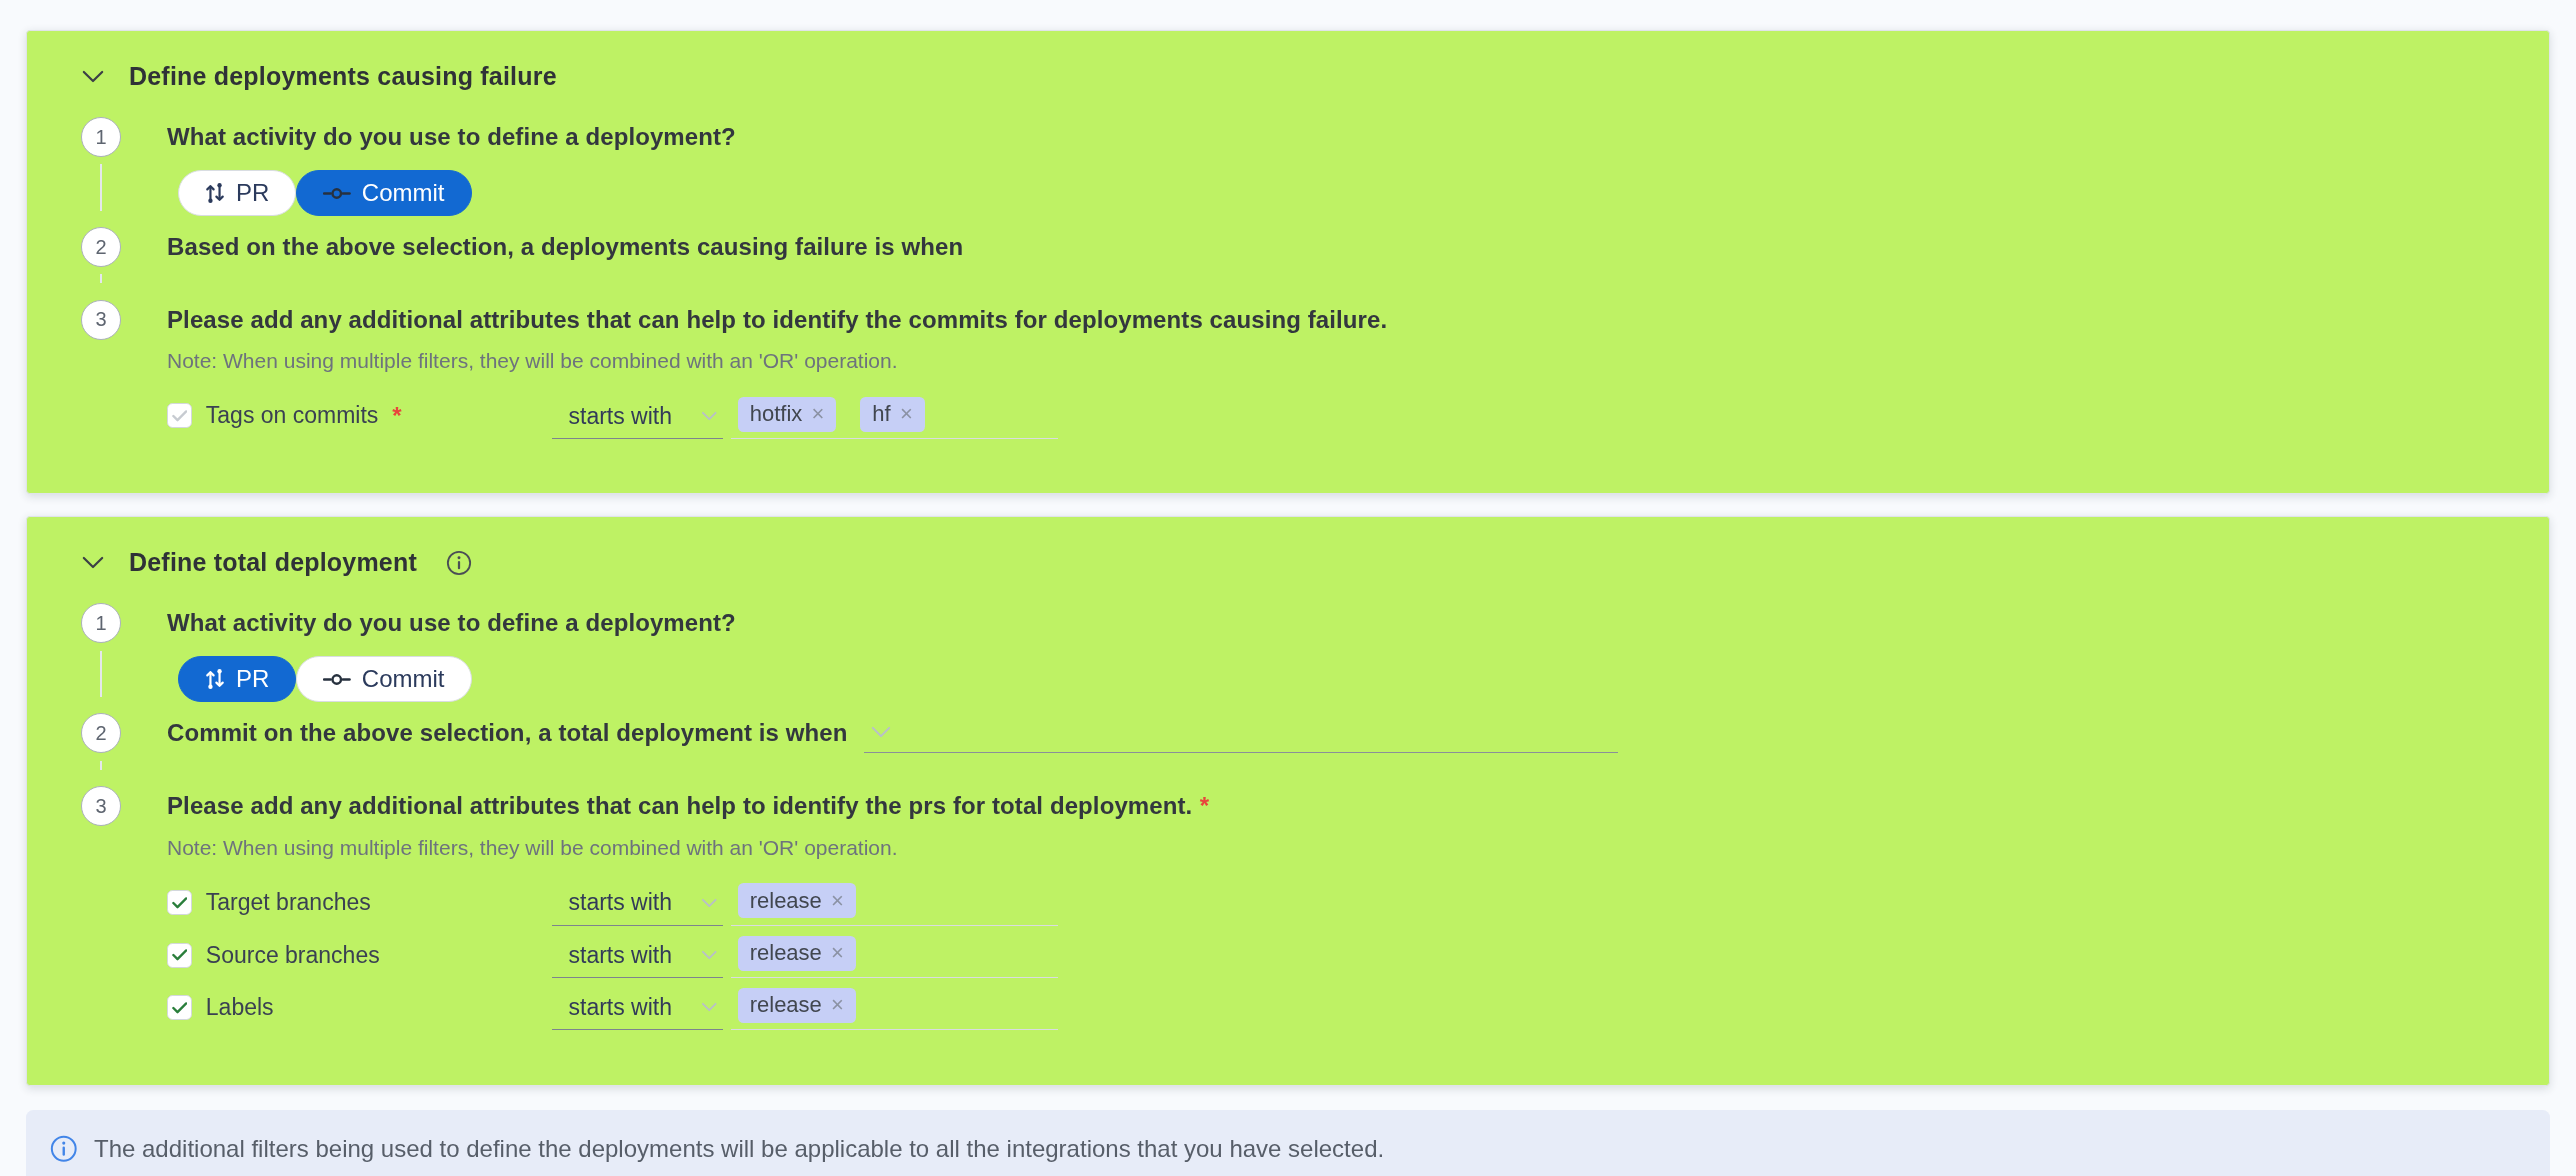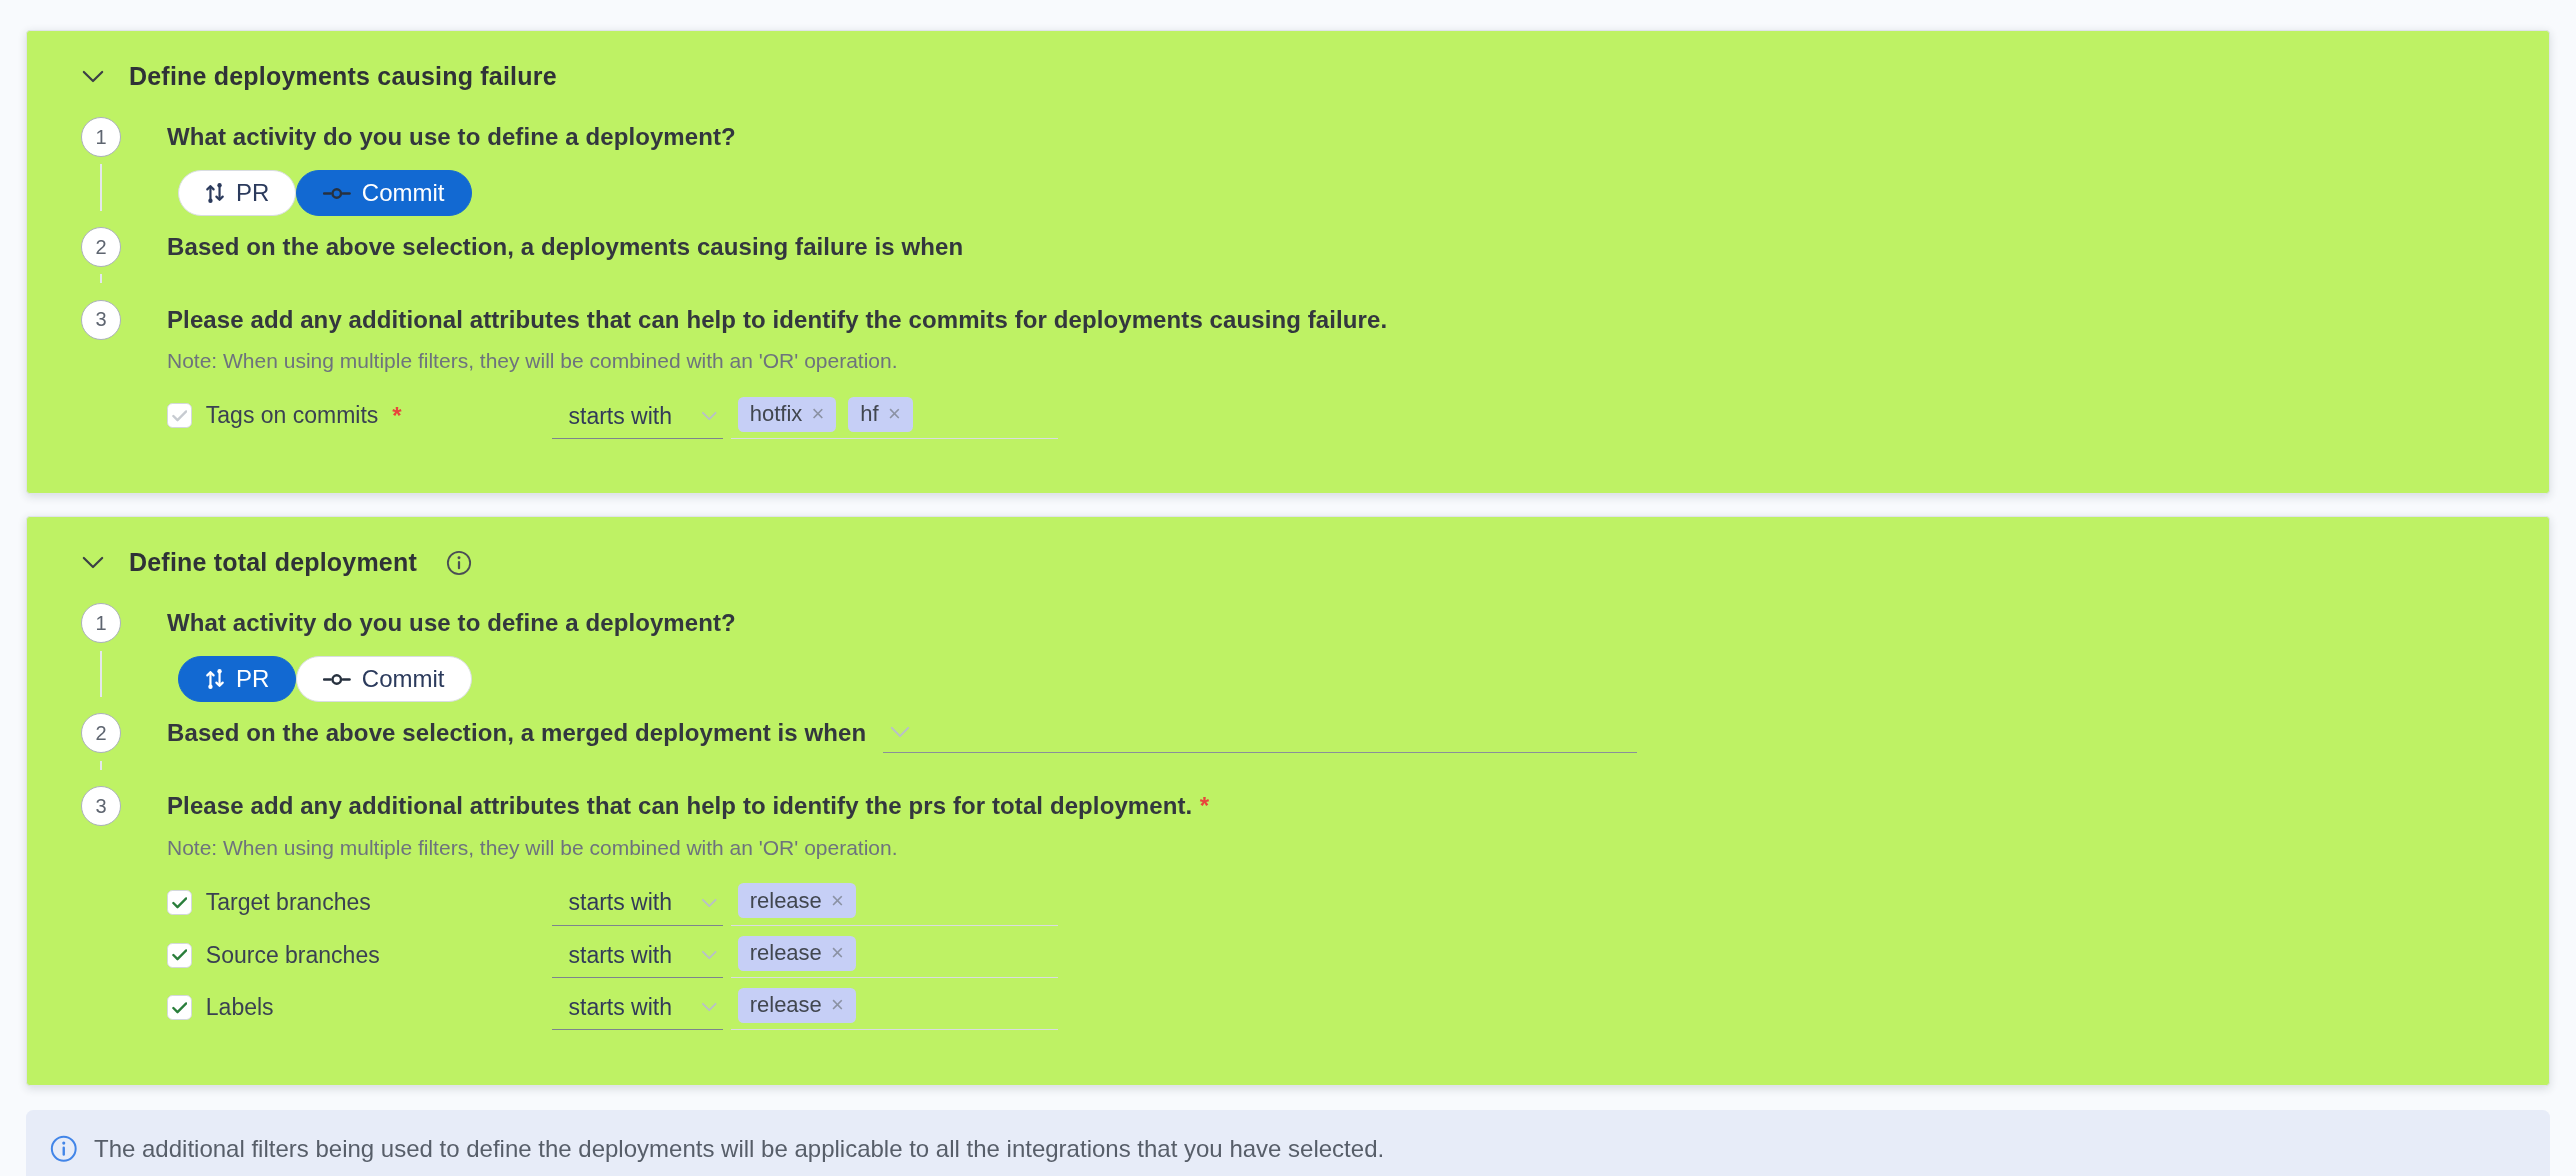--- a/index.html
+++ b/index.html
@@ -65,21 +65,21 @@
     width:25px; height:25px; border:1.5px solid #d3d7dd; border-radius:5.5px; background:#fff;
     display:flex; align-items:center; justify-content:center; cursor:pointer; flex-shrink:0;
   }
   .filter-label { font-size:23px; color:#3a4152; }
   .op-select {
     width:171px; display:flex; align-items:center; justify-content:space-between;
     border-bottom:1.8px solid #7d848e; padding:0 5.5px 8.3px 16.5px; cursor:pointer;
   }
   .op-value { font-size:23px; color:#323b58; }
   .tag-box {
-    width:327px; margin-left:8.3px; display:flex; gap:12px; align-items:flex-end;
+    width:327px; margin-left:8.3px; display:flex; gap:24px; align-items:flex-end;
     border-bottom:1.8px solid #d9dce1; padding:0 0 6.4px 6.4px; cursor:text;
   }
   .chip {
     background:#c6cff6; border-radius:5.5px; height:35px; display:flex; align-items:center;
     padding:0 12px; font-size:22px; color:#41464f; gap:9.2px; white-space:nowrap;
   }
   .chip-x { color:#8b92a4; font-size:22px; cursor:pointer; line-height:1; }
 
   .banner {
     margin-top:24px; background:#e7ecf8; border-radius:7.3px;
@@ -264,21 +264,21 @@
       </div>
     </div>
 
     <div class="step">
       <div class="rail">
         <div class="step-circle">2</div>
         <div class="rail-line"></div>
       </div>
       <div class="step-content">
         <div class="q-row">
-          <span class="question">Based on the above selection, a merged deployment is when</span>
+          <span class="question">Commit on the above selection, a total deployment is when</span>
           <div class="select-inline">
             <span class="sel-chevron">
               <svg width="20" height="12" viewBox="0 0 22 13">
                   <polyline points="2,2 11,11 20,2" fill="none" stroke="#b9bfc9" stroke-width="2.2" stroke-linecap="round" stroke-linejoin="round"></polyline>
                 </svg>
             </span>
           </div>
         </div>
       </div>
     </div>

